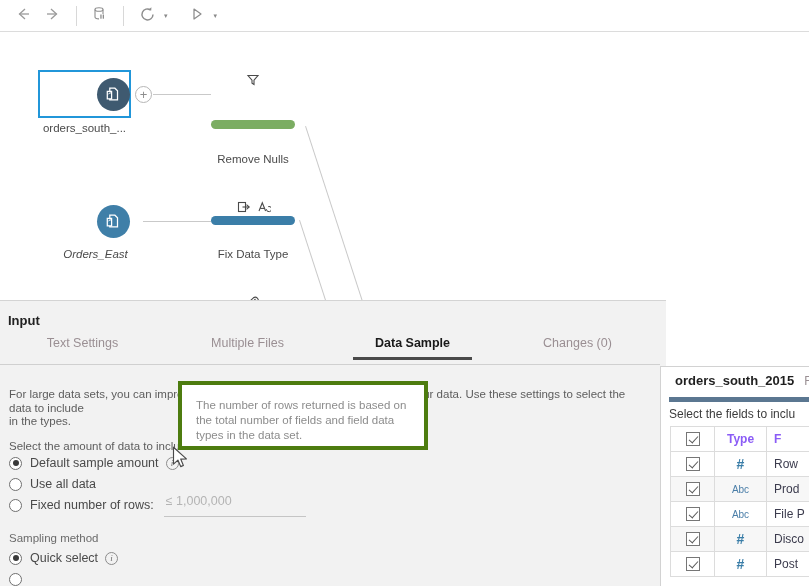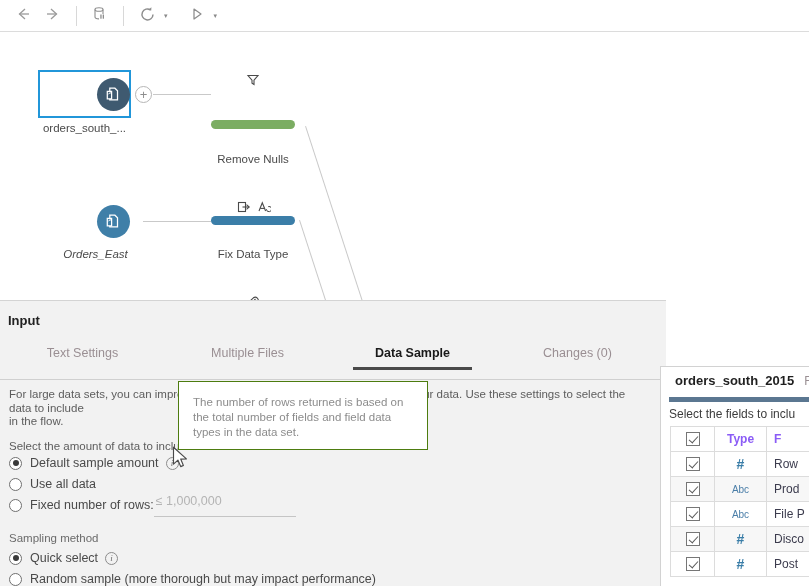--- a/index.html
+++ b/index.html
@@ -124,25 +124,25 @@
   }
   #panel-title {
     position: absolute;
     left: 8px; top: 12px;
     font-size: 13px;
     font-weight: bold;
     color: #222222;
   }
   #tabstrip {
     position: absolute;
-    left: 0; top: 45px;
+    left: 0; top: 30px;
     width: 660px; height: 33px;
     border-bottom: 1px solid #d0d0d0;
     display: flex;
-    align-items: flex-start;
+    align-items: center;
   }
   .tab {
     flex: 1;
     text-align: center;
     font-size: 12.5px;
     color: #9a8f93;
     padding-bottom: 9px;
     position: relative;
   }
   .tab.active {
@@ -209,20 +209,21 @@
     border: 1px solid #8c8c8c;
     color: #6f6f6f;
     font-size: 9px;
     font-style: italic;
     font-family: "Liberation Serif", serif;
     margin-left: 7px;
     line-height: 1;
     box-sizing: border-box;
   }
   #rows-input {
+    margin-left: 10px;
     width: 140px;
     border: none;
     border-bottom: 1px solid #c5c5c5;
     background: transparent;
     font-family: "Liberation Sans", sans-serif;
     font-size: 12.5px;
     color: #4a4a4a;
     padding: 0 0 8px 2px;
     outline: none;
   }
@@ -232,21 +233,21 @@
     font-size: 11.5px;
     color: #6b6b6b;
   }
 
   
   #tooltip {
     position: absolute;
     left: 178px; top: 381px;
     width: 250px; height: 69px;
     background: #ffffff;
-    border: 1px solid #4d7c0f;
+    border: 4px solid #4d7c0f;
     box-sizing: border-box;
     padding: 13px 14px;
     font-size: 11.5px;
     line-height: 15px;
     color: #8c8c8c;
     z-index: 50;
   }
 
   
   #field-panel {
@@ -461,21 +462,21 @@
 
   <div id="tabstrip">
     <div class="tab">Text Settings</div>
     <div class="tab">Multiple Files</div>
     <div class="tab active">Data Sample</div>
     <div class="tab">Changes (0)</div>
   </div>
 
   <div id="settings-body">
     <div class="desc-line">For large data sets, you can improve performance by working with a sample of your data. Use these settings to select the data to include</div>
-    <div class="desc-line">in the flow.</div>
+    <div class="desc-line">in the types.</div>
 
     <div class="sub-label">Select the amount of data to include</div>
 
     <div class="radio-row">
       <span class="radio checked"></span>
       <span class="radio-label">Default sample amount</span>
       <span class="info-icon">i</span>
     </div>
 
     <div class="radio-row">
@@ -492,21 +493,20 @@
     <div id="sampling-label">Sampling method</div>
 
     <div class="radio-row" style="margin-top:5px;">
       <span class="radio checked"></span>
       <span class="radio-label">Quick select</span>
       <span class="info-icon">i</span>
     </div>
 
     <div class="radio-row">
       <span class="radio"></span>
-      <span class="radio-label">Random sample (more thorough but may impact performance)</span>
     </div>
   </div>
 </div>
 
 <div id="tooltip">The number of rows returned is based on the total number of fields and field data types in the data set.</div>
 
 <div id="field-panel">
   <div id="fp-header">
     <span id="fp-title">orders_south_2015</span>
     <span id="fp-tab">Fi</span>

